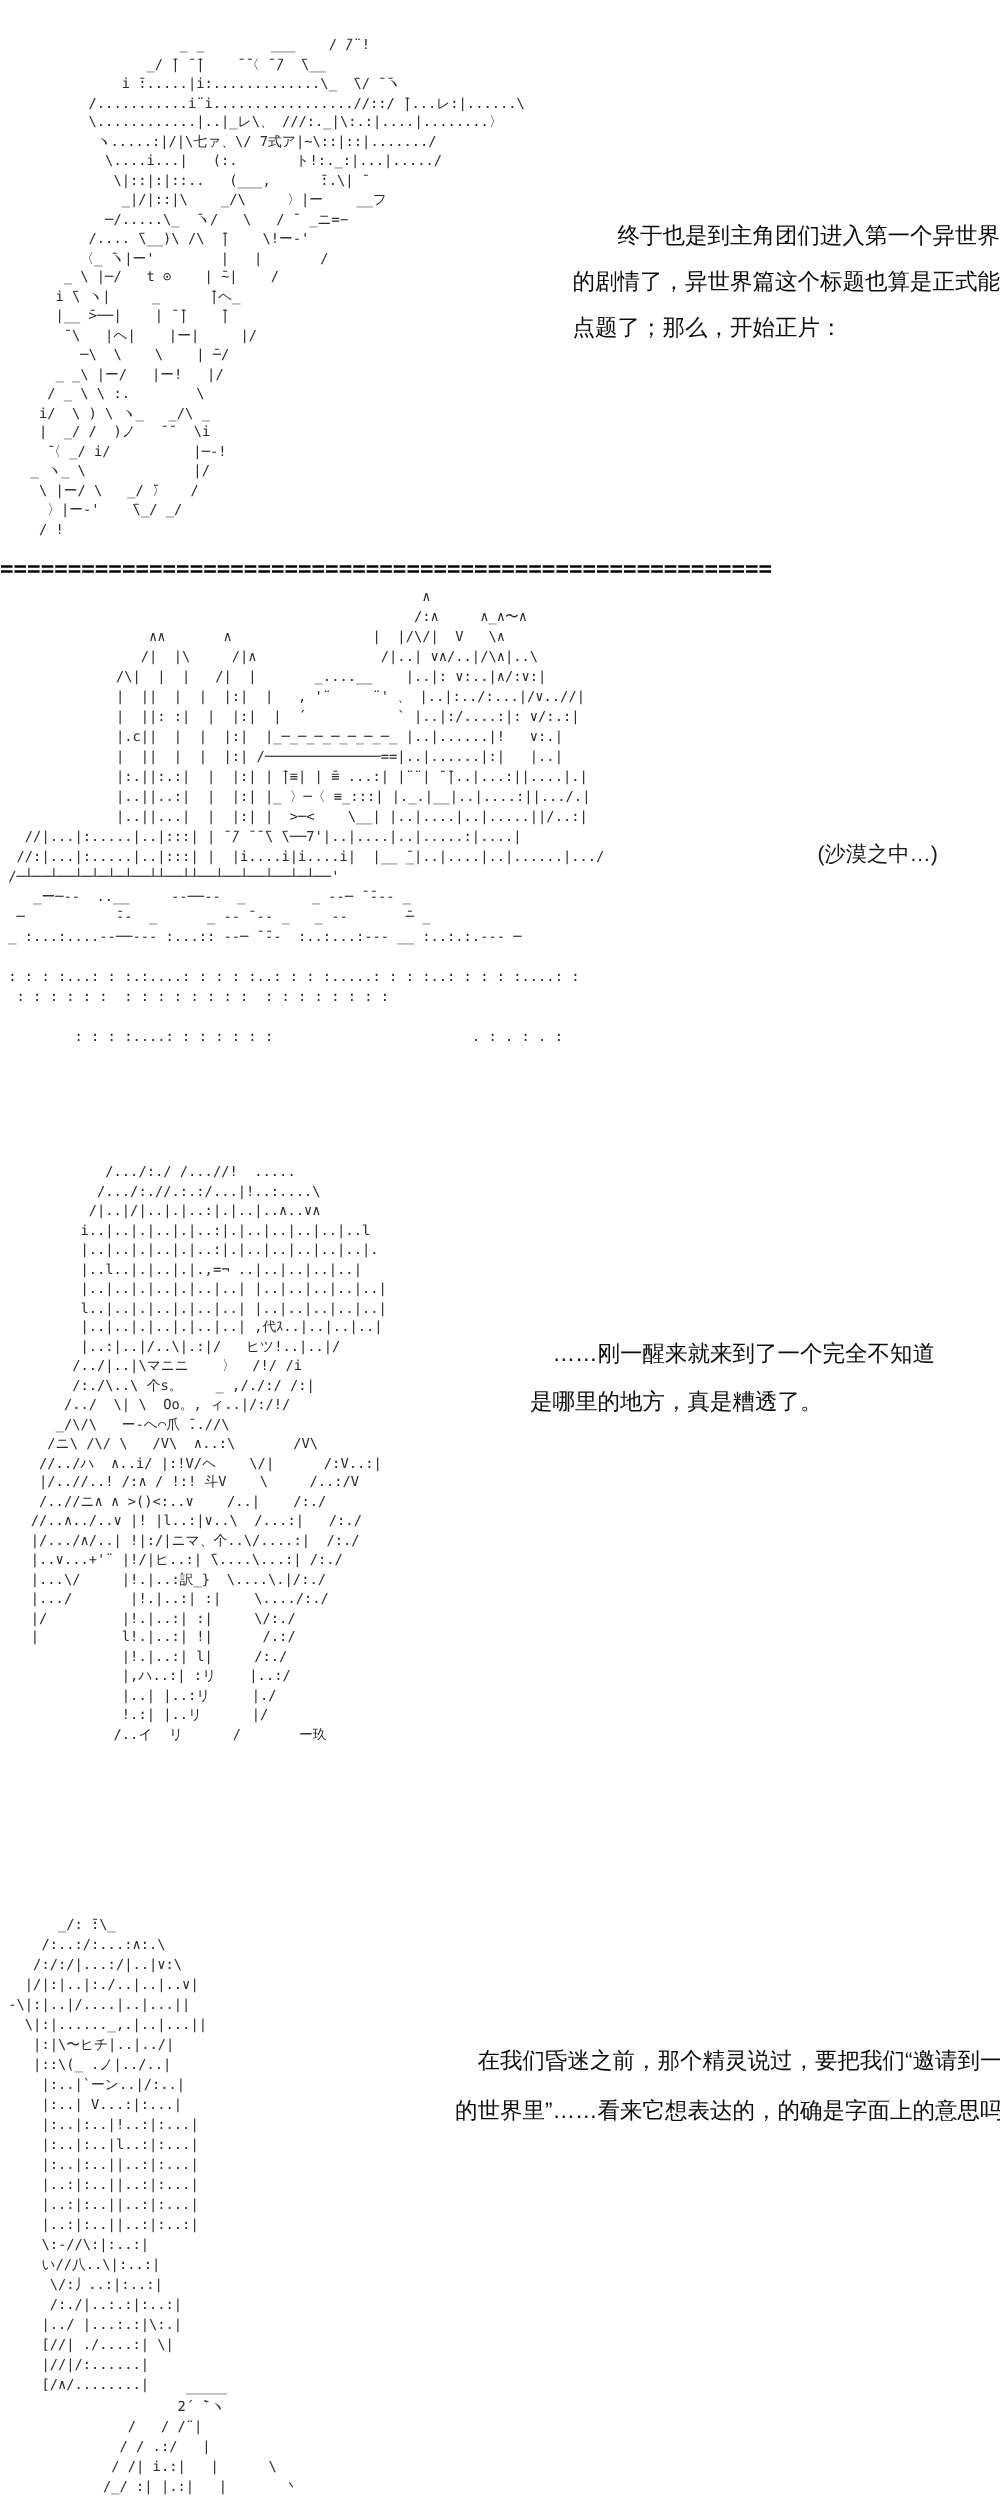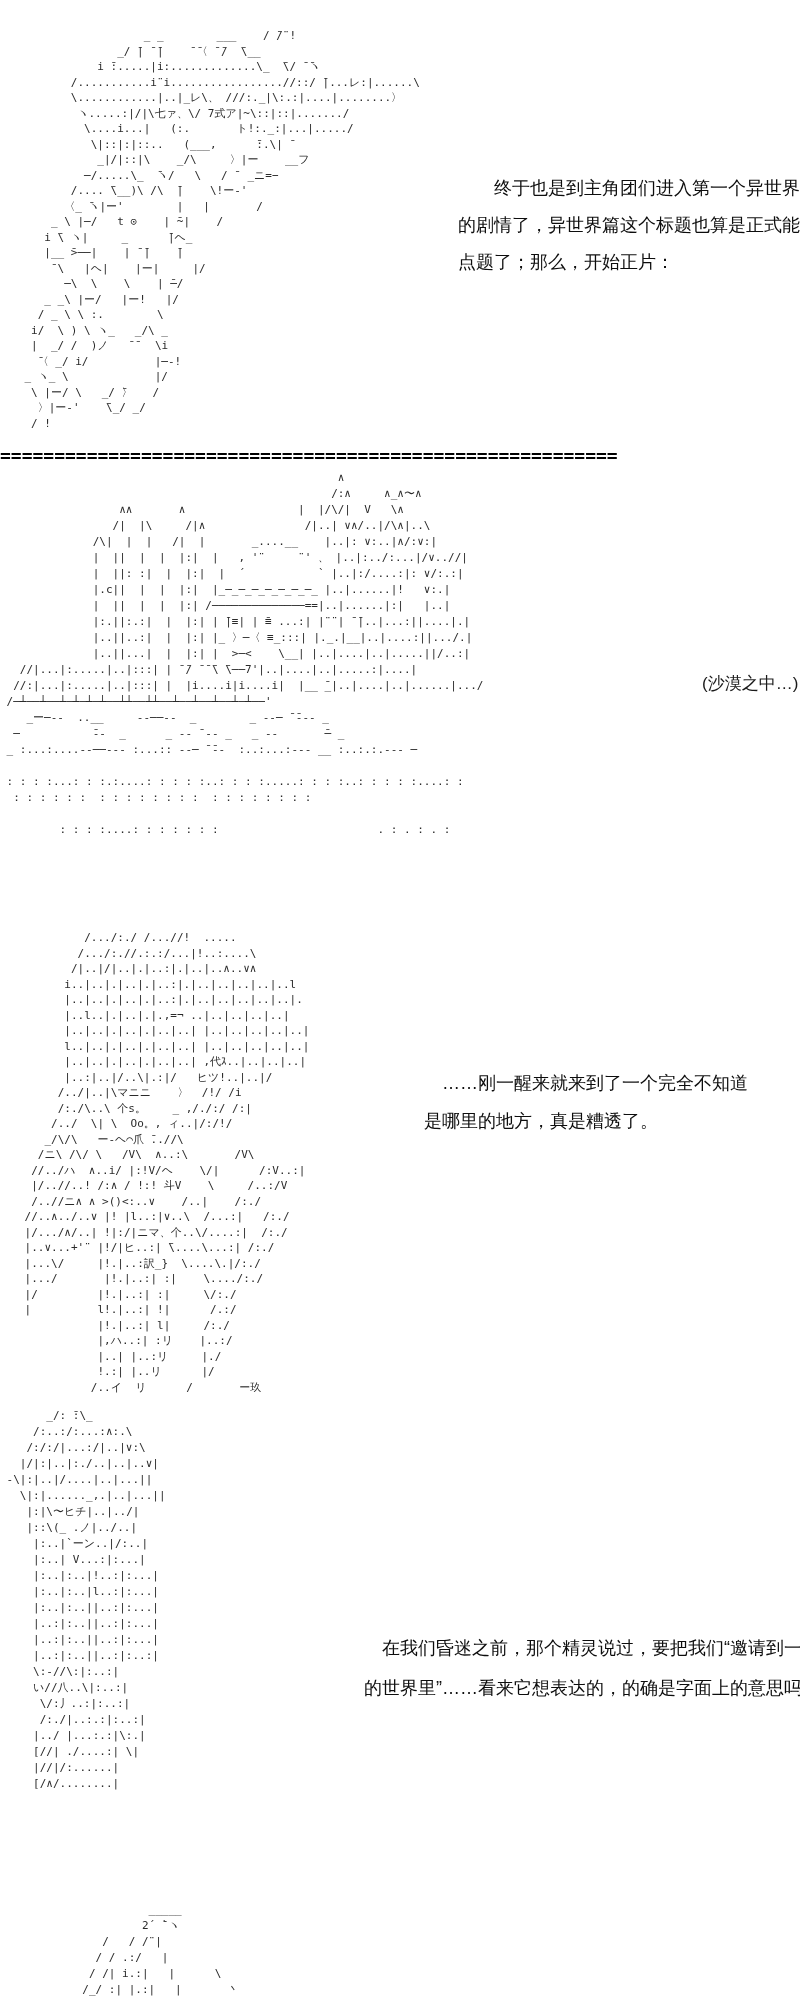--- a/index.html
+++ b/index.html
@@ -24,21 +24,20 @@
     color: #0d0d0d;
     font-size: 18px;
     line-height: 38px;
     white-space: pre;
     font-family: "Liberation Sans", sans-serif;
   }
   .caption {
     color: #1a1a1a;
     font-size: 17px;
     white-space: pre;
-    margin-left: 48px;
   }
   .separator {
     font-family: "DejaVu Sans Mono", monospace;
     font-weight: bold;
     font-size: 18px;
     line-height: 18px;
     color: #000000;
     white-space: pre;
   }
 </style>
@@ -131,21 +130,21 @@
  |          l!.|..:| !|      /.:/
             |!.|..:| l|     /:./
             |,ハ..:| :リ    |..:/
             |..| |..:リ     |./
             !.:| |..リ      |/
            /..イ  リ      /       ー玖</pre>
 
 <div class="cjk abs" style="left:424px; top:1064px;">　……刚一醒来就来到了一个完全不知道
 是哪里的地方，真是糟透了。</div>
 
-<pre class="aa aa-md abs" style="left:0px; top:1408px;">       _/: ̄:\_
+<pre class="aa aa-md abs" style="left:0px; top:1532px;">       _/: ̄:\_
      /:..:/:...:∧:.\
     /:/:/|...:/|..|∨:\
    |/|:|..|:./..|..|..∨|
  -\|:|..|/....|..|...||
    \|:|......_,.|..|...||
     |:|\〜ヒチ|..|../|
     |::\(_ .ノ|../..|
      |:..|`ーン..|/:..|
      |:..| V...:|:...|
      |:..|:..|!..:|:...|

